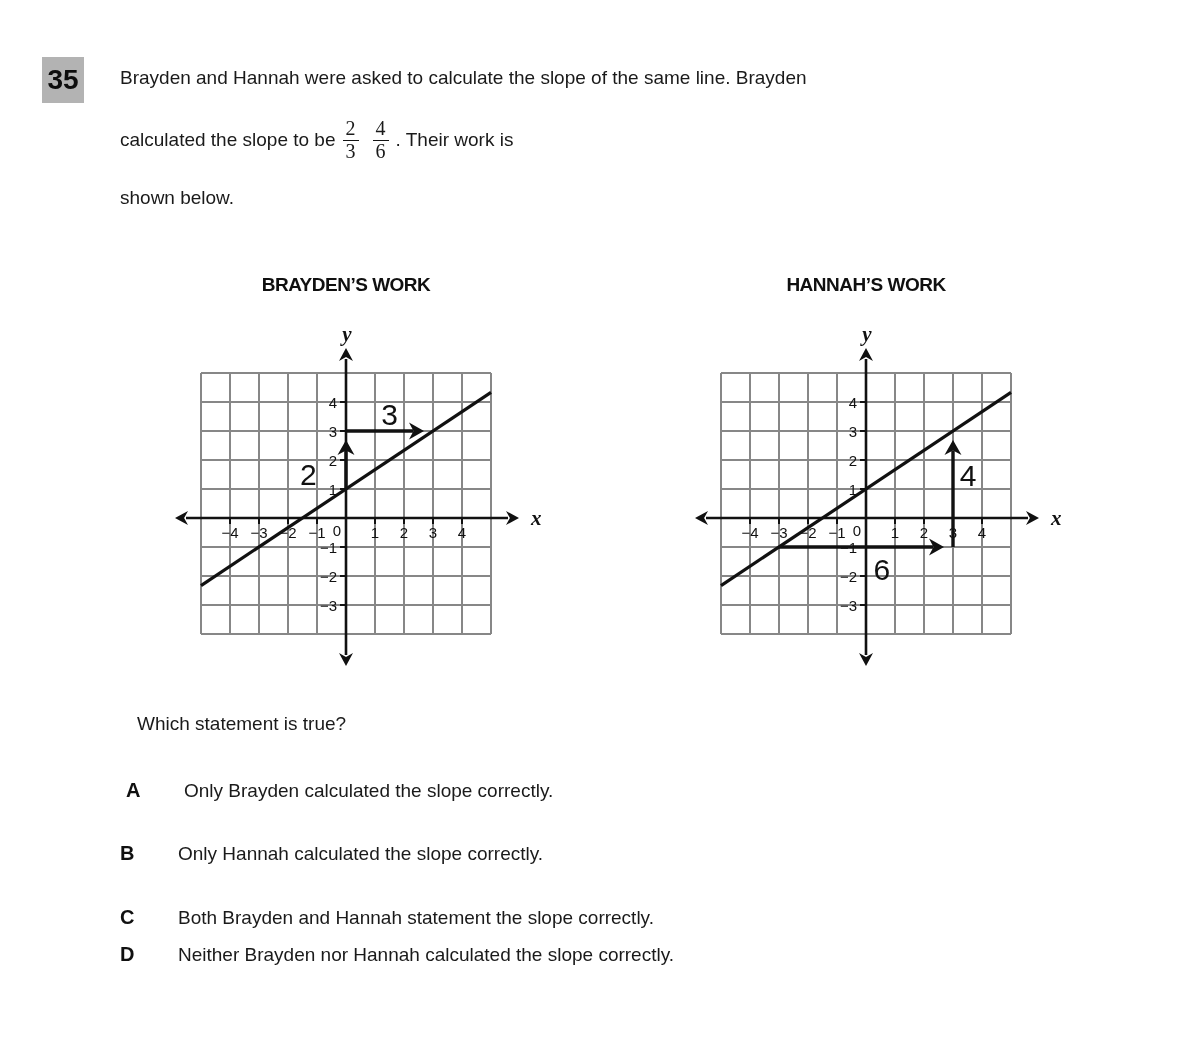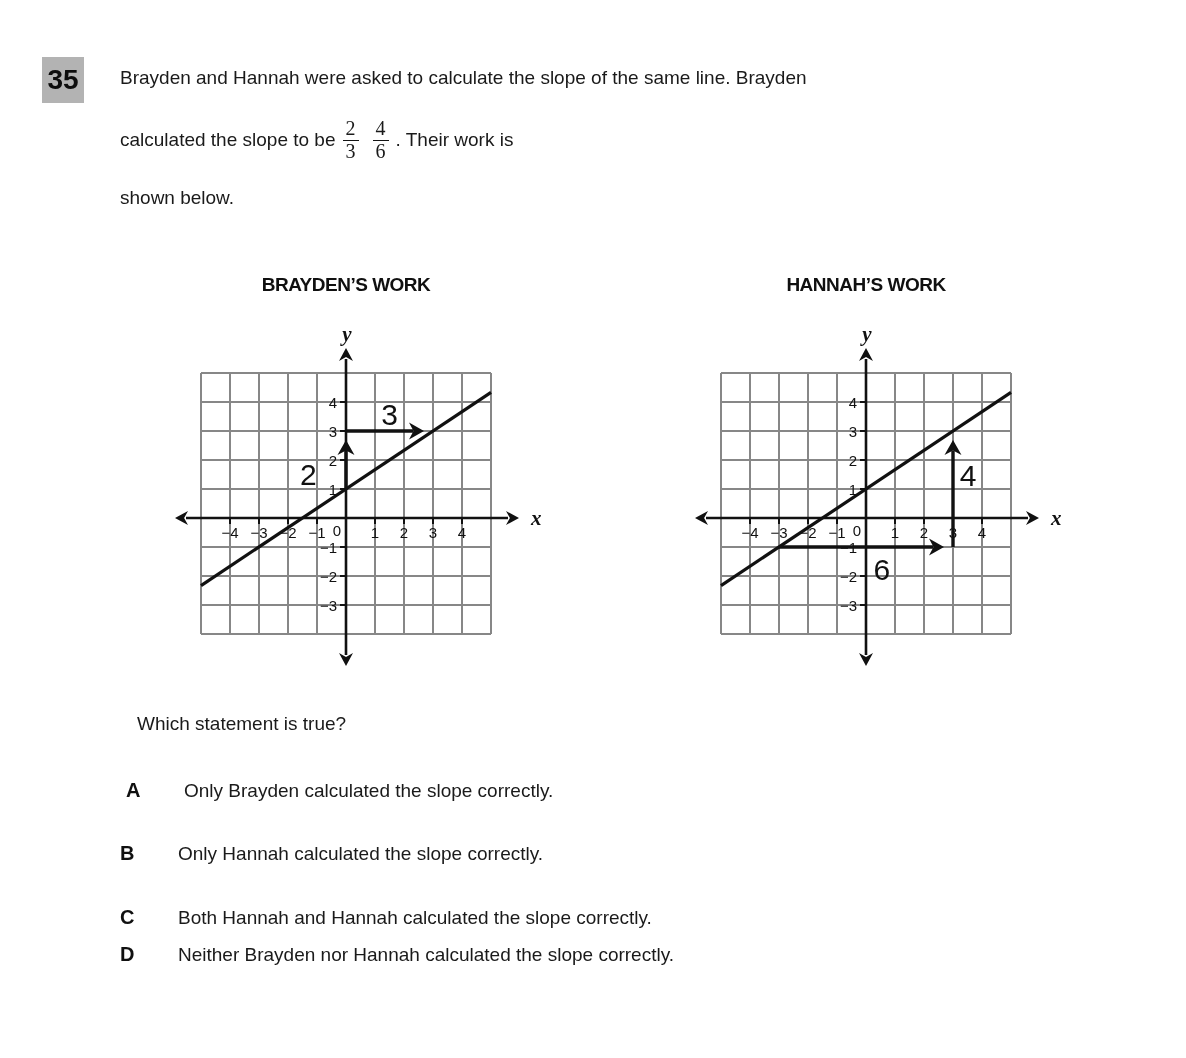--- a/index.html
+++ b/index.html
@@ -207,19 +207,19 @@
 
   <div class="stem">Which statement is true?</div>
 
   <div class="choice" style="top:779px;margin-left:6px;">
     <span class="letter">A</span><span class="ctext">Only Brayden calculated the slope correctly.</span>
   </div>
   <div class="choice" style="top:842px;">
     <span class="letter">B</span><span class="ctext">Only Hannah calculated the slope correctly.</span>
   </div>
   <div class="choice" style="top:906px;">
-    <span class="letter">C</span><span class="ctext">Both Hannah and Hannah calculated the slope correctly.</span>
+    <span class="letter">C</span><span class="ctext">Both Brayden and Hannah statement the slope correctly.</span>
   </div>
   <div class="choice" style="top:943px;">
     <span class="letter">D</span><span class="ctext">Neither Brayden nor Hannah calculated the slope correctly.</span>
   </div>
 
 </div>
 
 </body></html>

